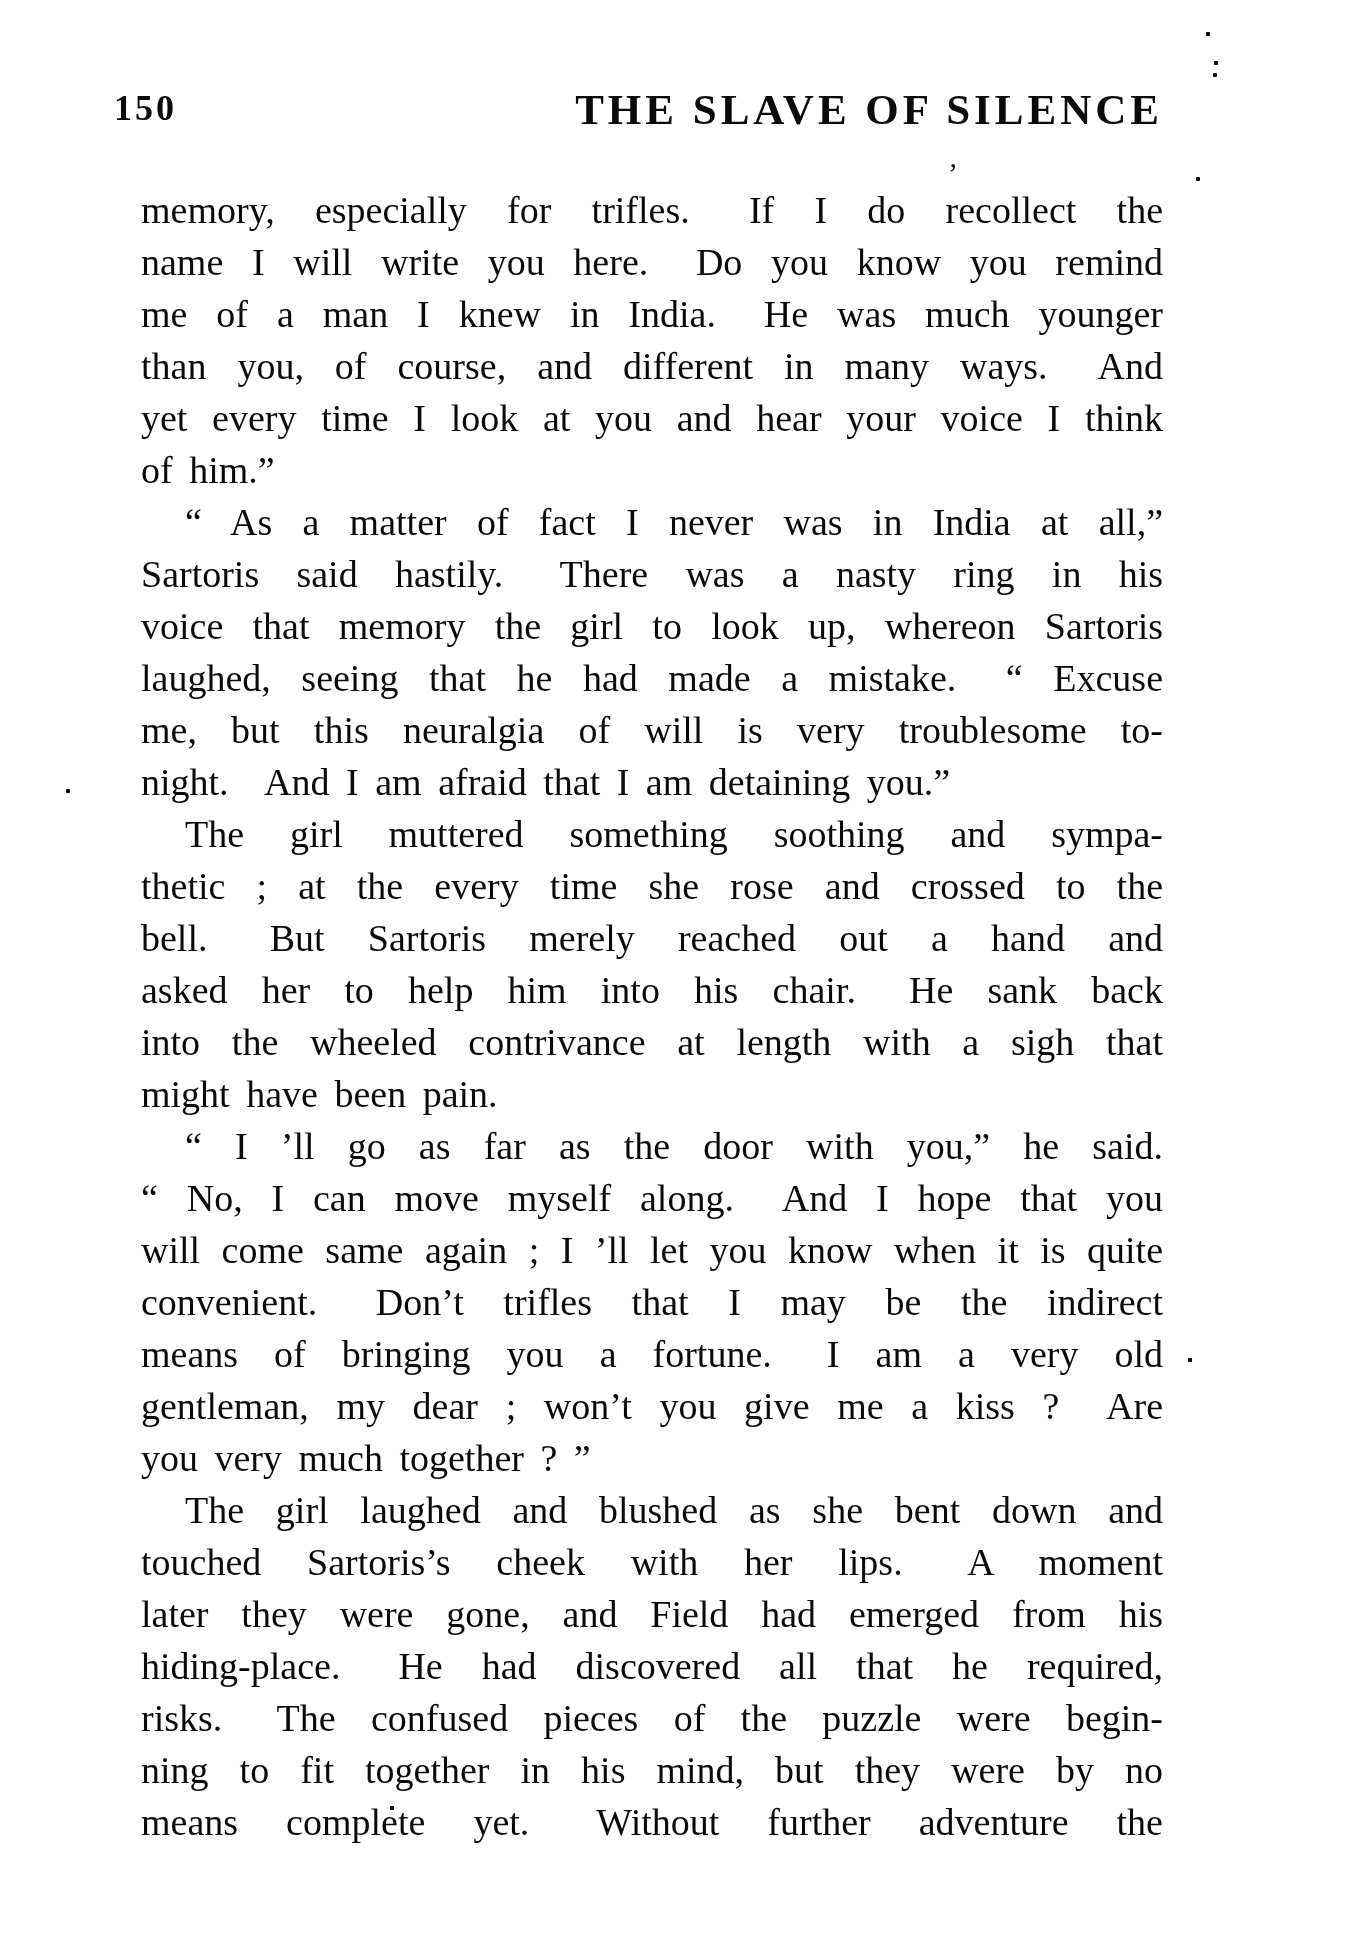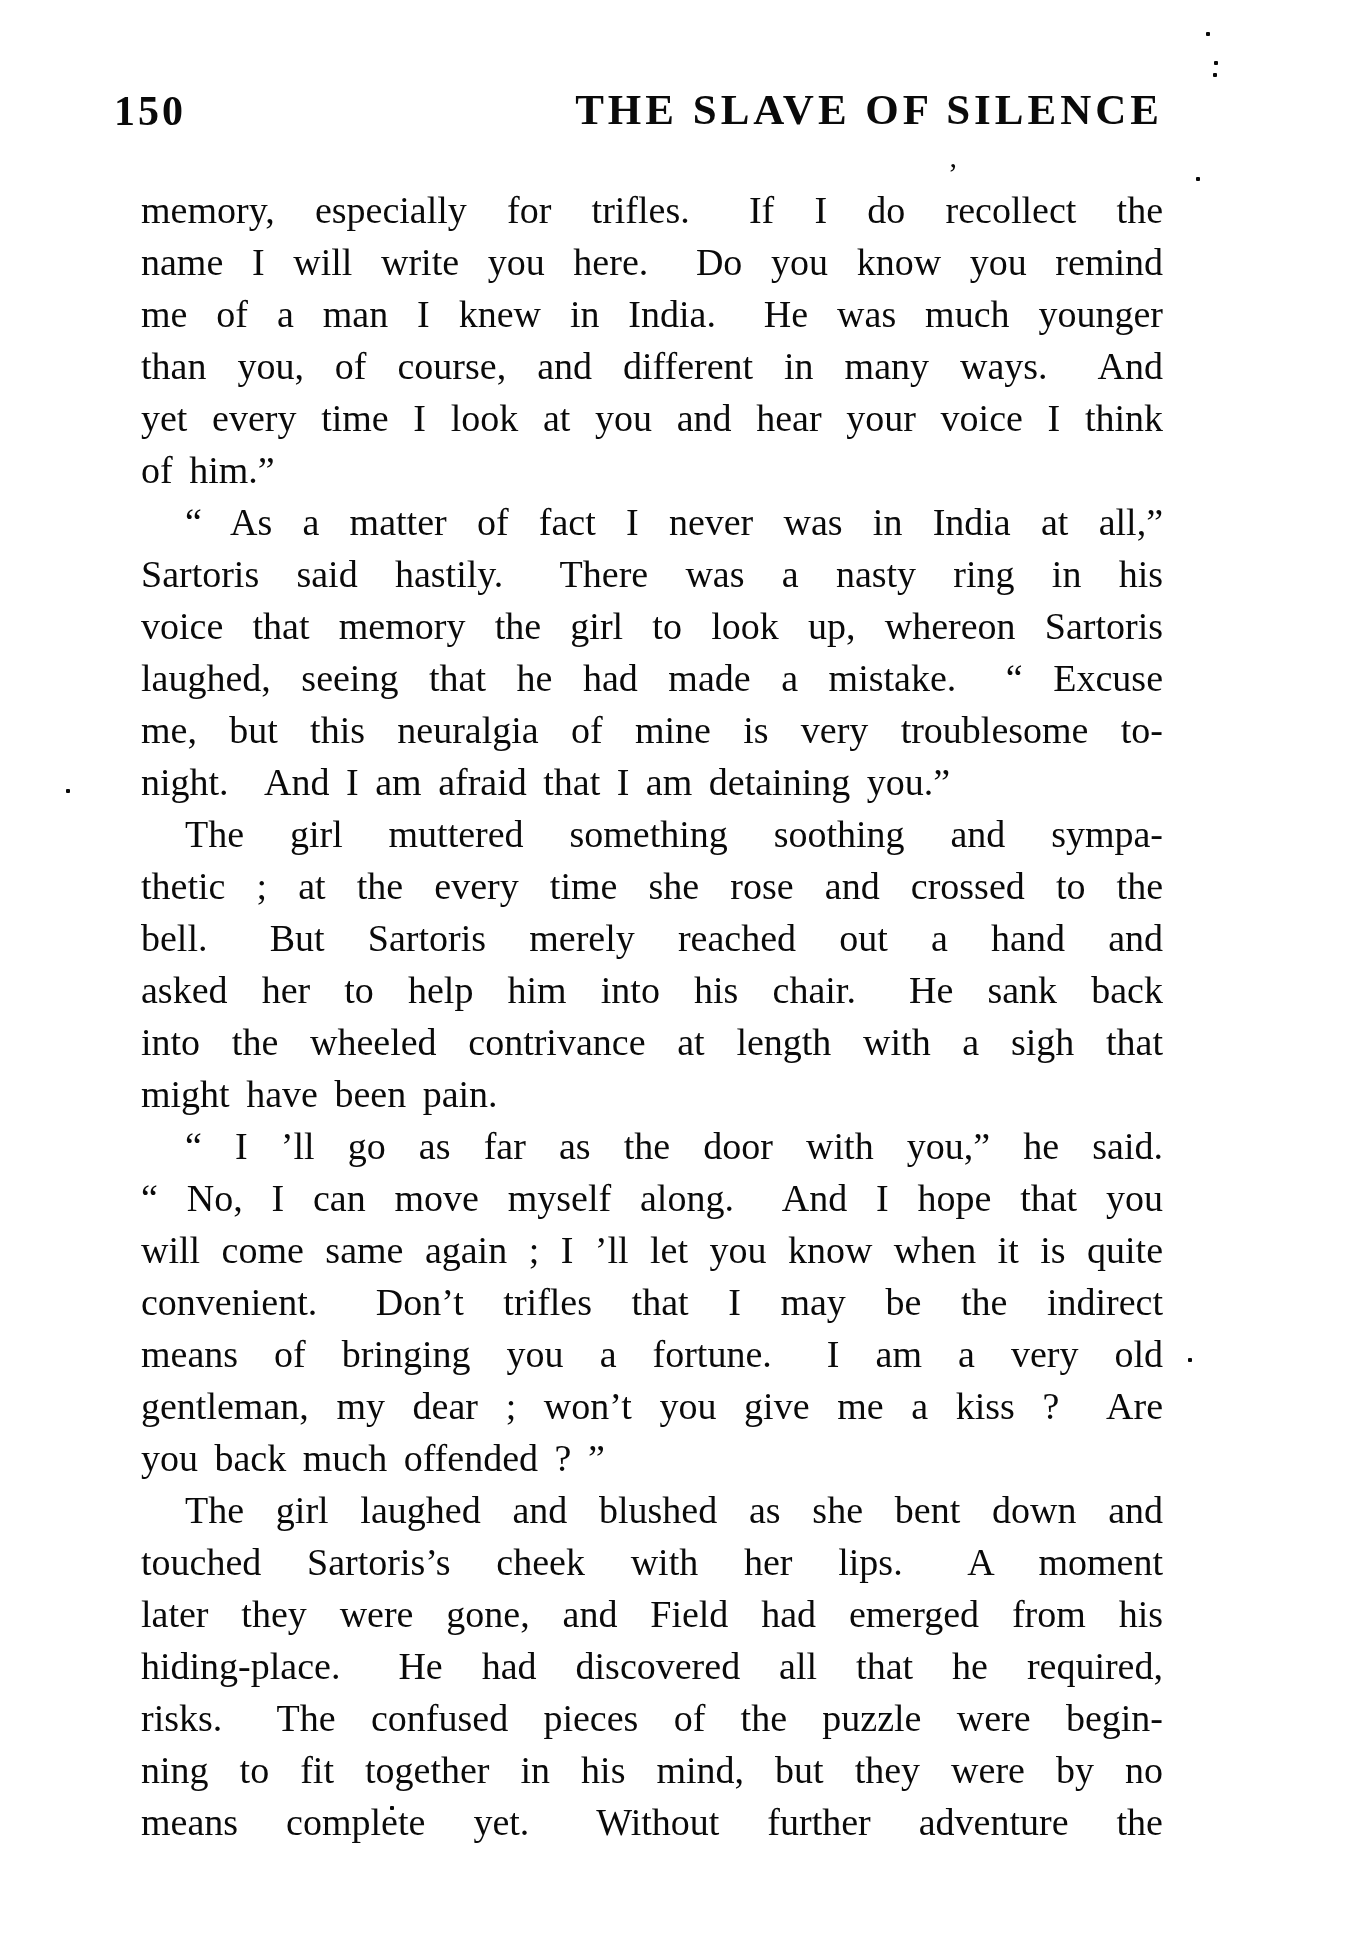--- a/index.html
+++ b/index.html
@@ -20,21 +20,21 @@
     position: absolute;
     left: 112px;
     top: 86px;
     width: 1051px;
     height: 52px;
   }
   .pagenum {
     position: absolute;
     left: 2px;
     top: 4px;
-    font-size: 42px;
+    font-size: 36px;
     font-weight: 700;
     letter-spacing: 3px;
     line-height: 1;
   }
   .title {
     text-align: right;
     font-size: 43px;
     font-weight: 700;
     letter-spacing: 4px;
     line-height: 1.1;
@@ -91,35 +91,35 @@
       <div class="line">memory, especially for trifles.  If I do recollect the</div>
       <div class="line">name I will write you here.  Do you know you remind</div>
       <div class="line">me of a man I knew in India.  He was much younger</div>
       <div class="line">than you, of course, and different in many ways.  And</div>
       <div class="line">yet every time I look at you and hear your voice I think</div>
       <div class="line end">of him.”</div>
       <div class="line indent">“ As a matter of fact I never was in India at all,”</div>
       <div class="line">Sartoris said hastily.  There was a nasty ring in his</div>
       <div class="line">voice that memory the girl to look up, whereon Sartoris</div>
       <div class="line">laughed, seeing that he had made a mistake.  “ Excuse</div>
-      <div class="line">me, but this neuralgia of mine is very troublesome to-</div>
+      <div class="line">me, but this neuralgia of will is very troublesome to-</div>
       <div class="line end">night.  And I am afraid that I am detaining you.”</div>
       <div class="line indent">The girl muttered something soothing and sympa-</div>
       <div class="line">thetic ; at the every time she rose and crossed to the</div>
       <div class="line">bell.  But Sartoris merely reached out a hand and</div>
       <div class="line">asked her to help him into his chair.  He sank back</div>
       <div class="line">into the wheeled contrivance at length with a sigh that</div>
       <div class="line end">might have been pain.</div>
       <div class="line indent">“ I ’ll go as far as the door with you,” he said.</div>
       <div class="line">“ No, I can move myself along.  And I hope that you</div>
       <div class="line">will come same again ; I ’ll let you know when it is quite</div>
       <div class="line">convenient.  Don’t trifles that I may be the indirect</div>
       <div class="line">means of bringing you a fortune.  I am a very old</div>
       <div class="line">gentleman, my dear ; won’t you give me a kiss ?  Are</div>
-      <div class="line end">you back much offended ? ”</div>
+      <div class="line end">you very much together ? ”</div>
       <div class="line indent">The girl laughed and blushed as she bent down and</div>
       <div class="line">touched Sartoris’s cheek with her lips.  A moment</div>
       <div class="line">later they were gone, and Field had emerged from his</div>
       <div class="line">hiding-place.  He had discovered all that he required,</div>
       <div class="line">risks.  The confused pieces of the puzzle were begin-</div>
       <div class="line">ning to fit together in his mind, but they were by no</div>
       <div class="line">means complete yet.  Without further adventure the</div>
     </div>
   <div id="artifacts-layer">
       <div class="artifact-apostrophe" style="left: 948px; top: 158px;">’</div>

